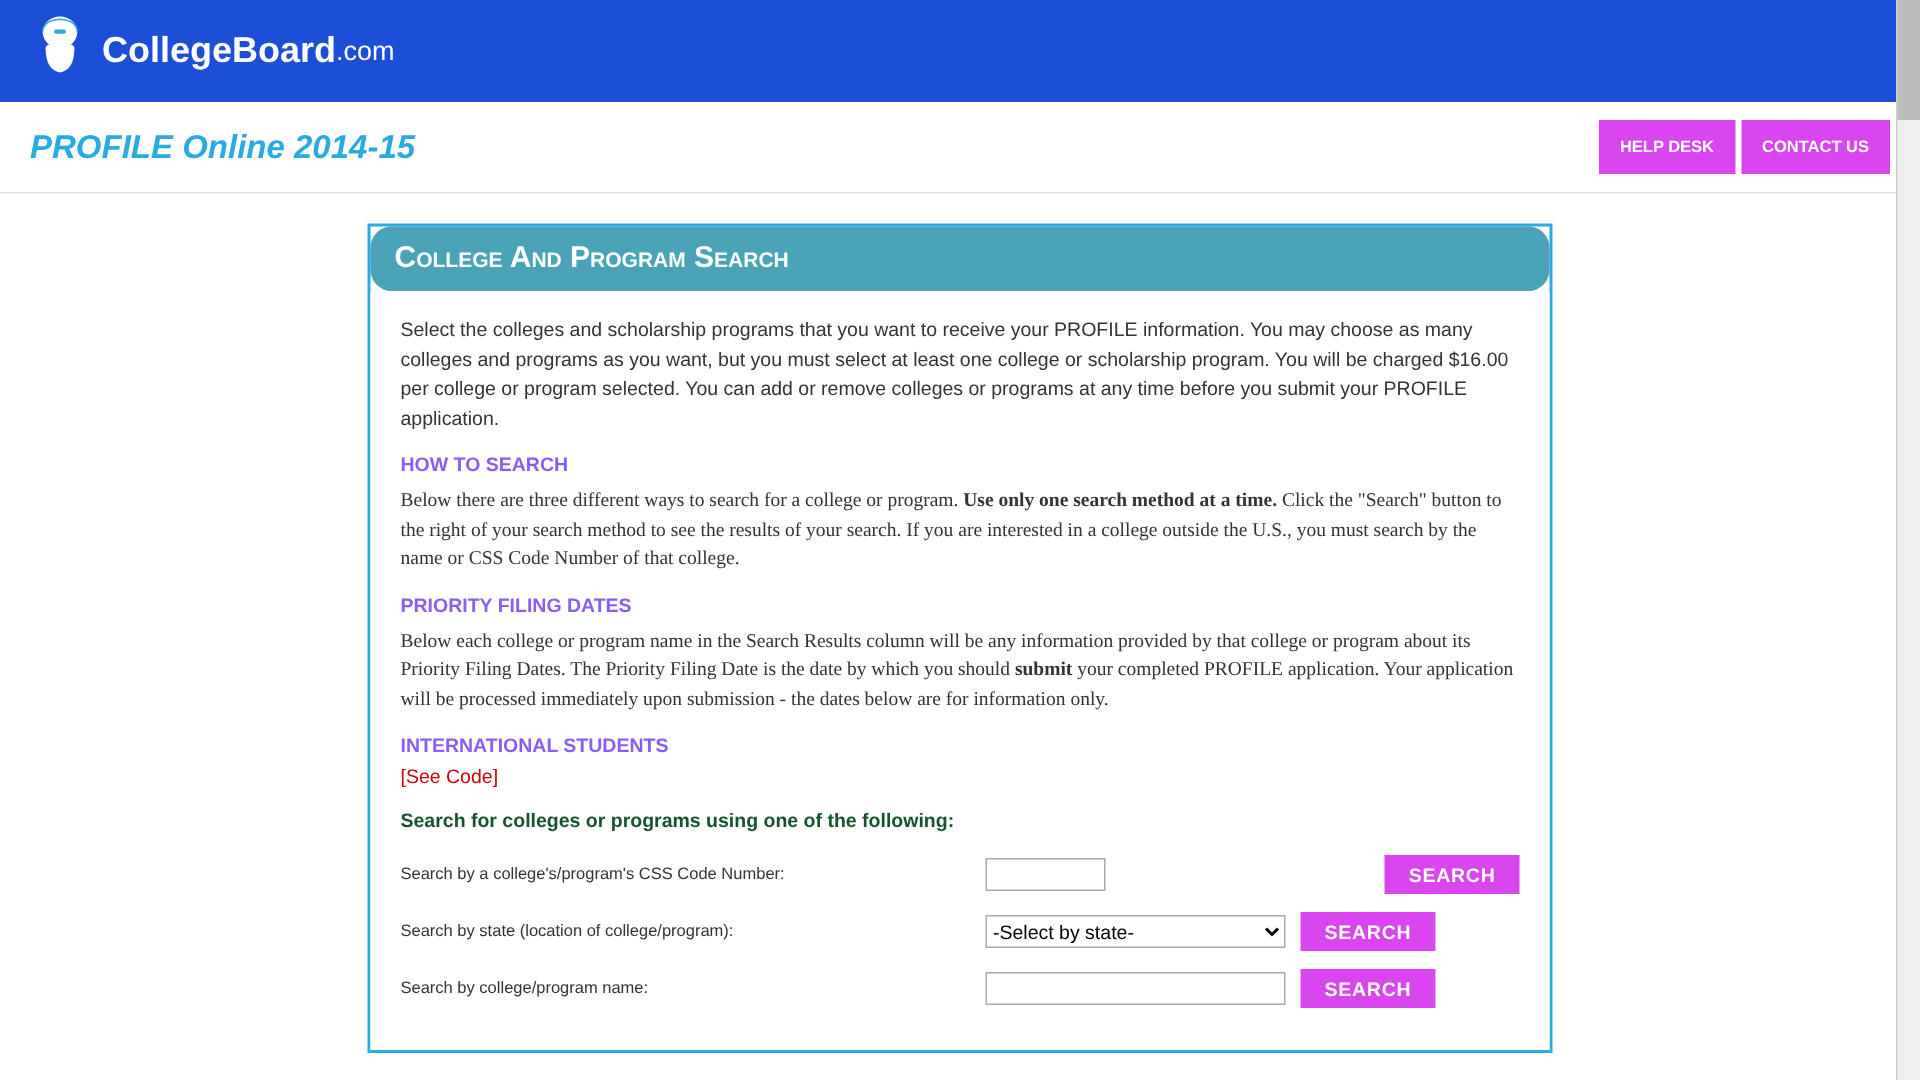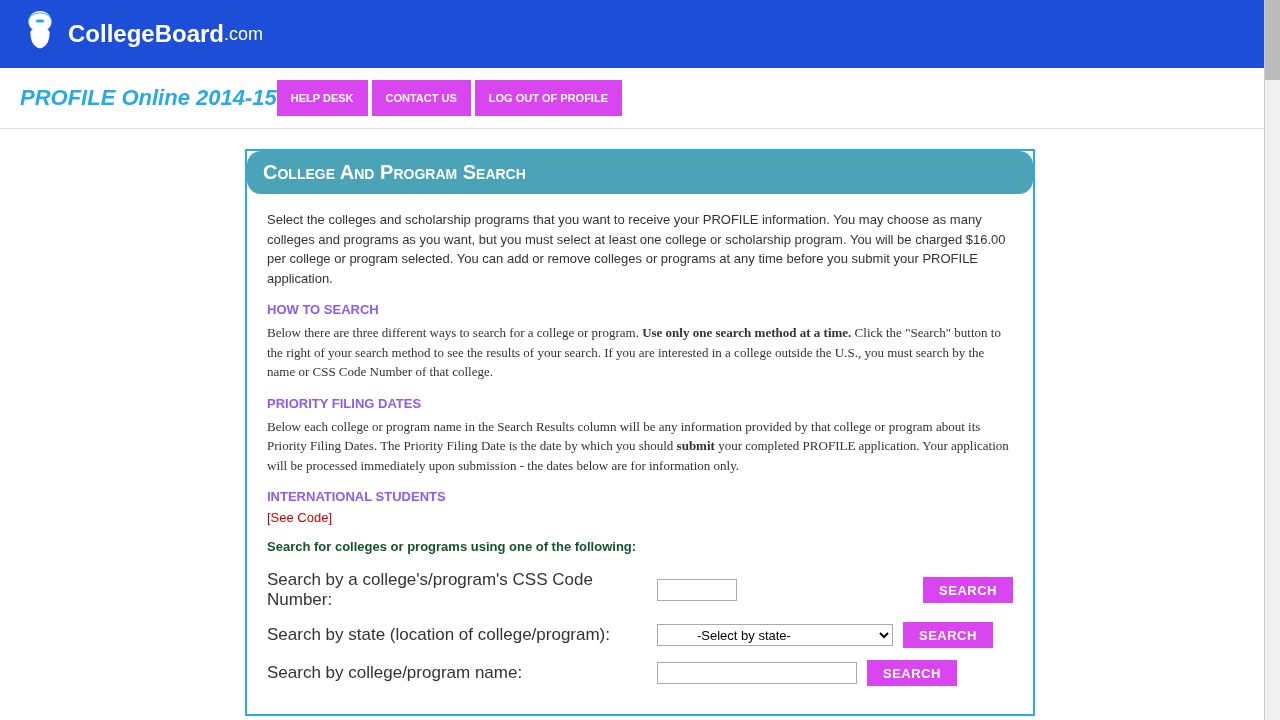--- a/index.html
+++ b/index.html
@@ -21,21 +21,21 @@
       width: 40px;
       height: 48px;
       margin-right: 8px;
     }
 
     
     #subheader {
       background: #fff;
       padding: 12px 20px;
       display: flex;
-      justify-content: flex-start;
+      justify-content: space-between;
       align-items: center;
       border-bottom: 1px solid #ddd;
     }
     #profile-title {
       color: #29abe2;
       font-size: 22px;
       font-weight: bold;
       font-style: italic;
     }
     #nav-buttons {
@@ -105,45 +105,44 @@
 
     
     .search-row {
       display: flex;
       align-items: center;
       margin-bottom: 12px;
       gap: 10px;
     }
     .search-label {
       flex: 0 0 380px;
-      font-size: 17px;
+      font-size: 11px;
       color: #333;
       text-align: left;
     }
     .search-input-short {
       width: 80px;
       height: 22px;
       border: 1px solid #aaa;
       padding: 2px 4px;
       font-size: 13px;
     }
     .search-input-long {
       width: 200px;
       height: 22px;
       border: 1px solid #aaa;
       padding: 2px 4px;
       font-size: 13px;
     }
     .search-select {
-      width: 236px;
+      width: 200px;
       height: 22px;
       border: 1px solid #aaa;
       font-size: 13px;
       background: #fff;
-      padding-left: 35px;
     }
     .search-button {
       background: #d946ef;
       color: #fff;
       border: none;
       padding: 5px 16px;
       font-size: 13px;
       font-weight: bold;
       cursor: pointer;
       height: 26px;
@@ -185,21 +184,20 @@
     <span style="font-size:24px;font-weight:bold;color:#fff;">CollegeBoard</span>
       <span style="font-size:18px;color:#fff;">.com</span>
   </div>
 </div>
 
 <div id="subheader">
   <div id="profile-title">PROFILE Online 2014-15</div>
   <div id="nav-buttons">
     <button class="nav-button">HELP DESK</button>
     <button class="nav-button">CONTACT US</button>
-    <button class="nav-button">LOG OUT OF PROFILE</button>
   </div>
 </div>
 
 <div id="main">
   <div id="content-box">
     <div id="content-header">
       <span id="content-header-title">College And Program Search</span>
     </div>
     <div id="content-body">
       <p class="intro-text" style="margin-bottom:14px;line-height:1.5;font-size:13px;">Select the colleges and scholarship programs that you want to receive your PROFILE information. You may choose as many colleges and programs as you want, but you must select at least one college or scholarship program. You will be charged $16.00 per college or program selected. You can add or remove colleges or programs at any time before you submit your PROFILE application.</p>

